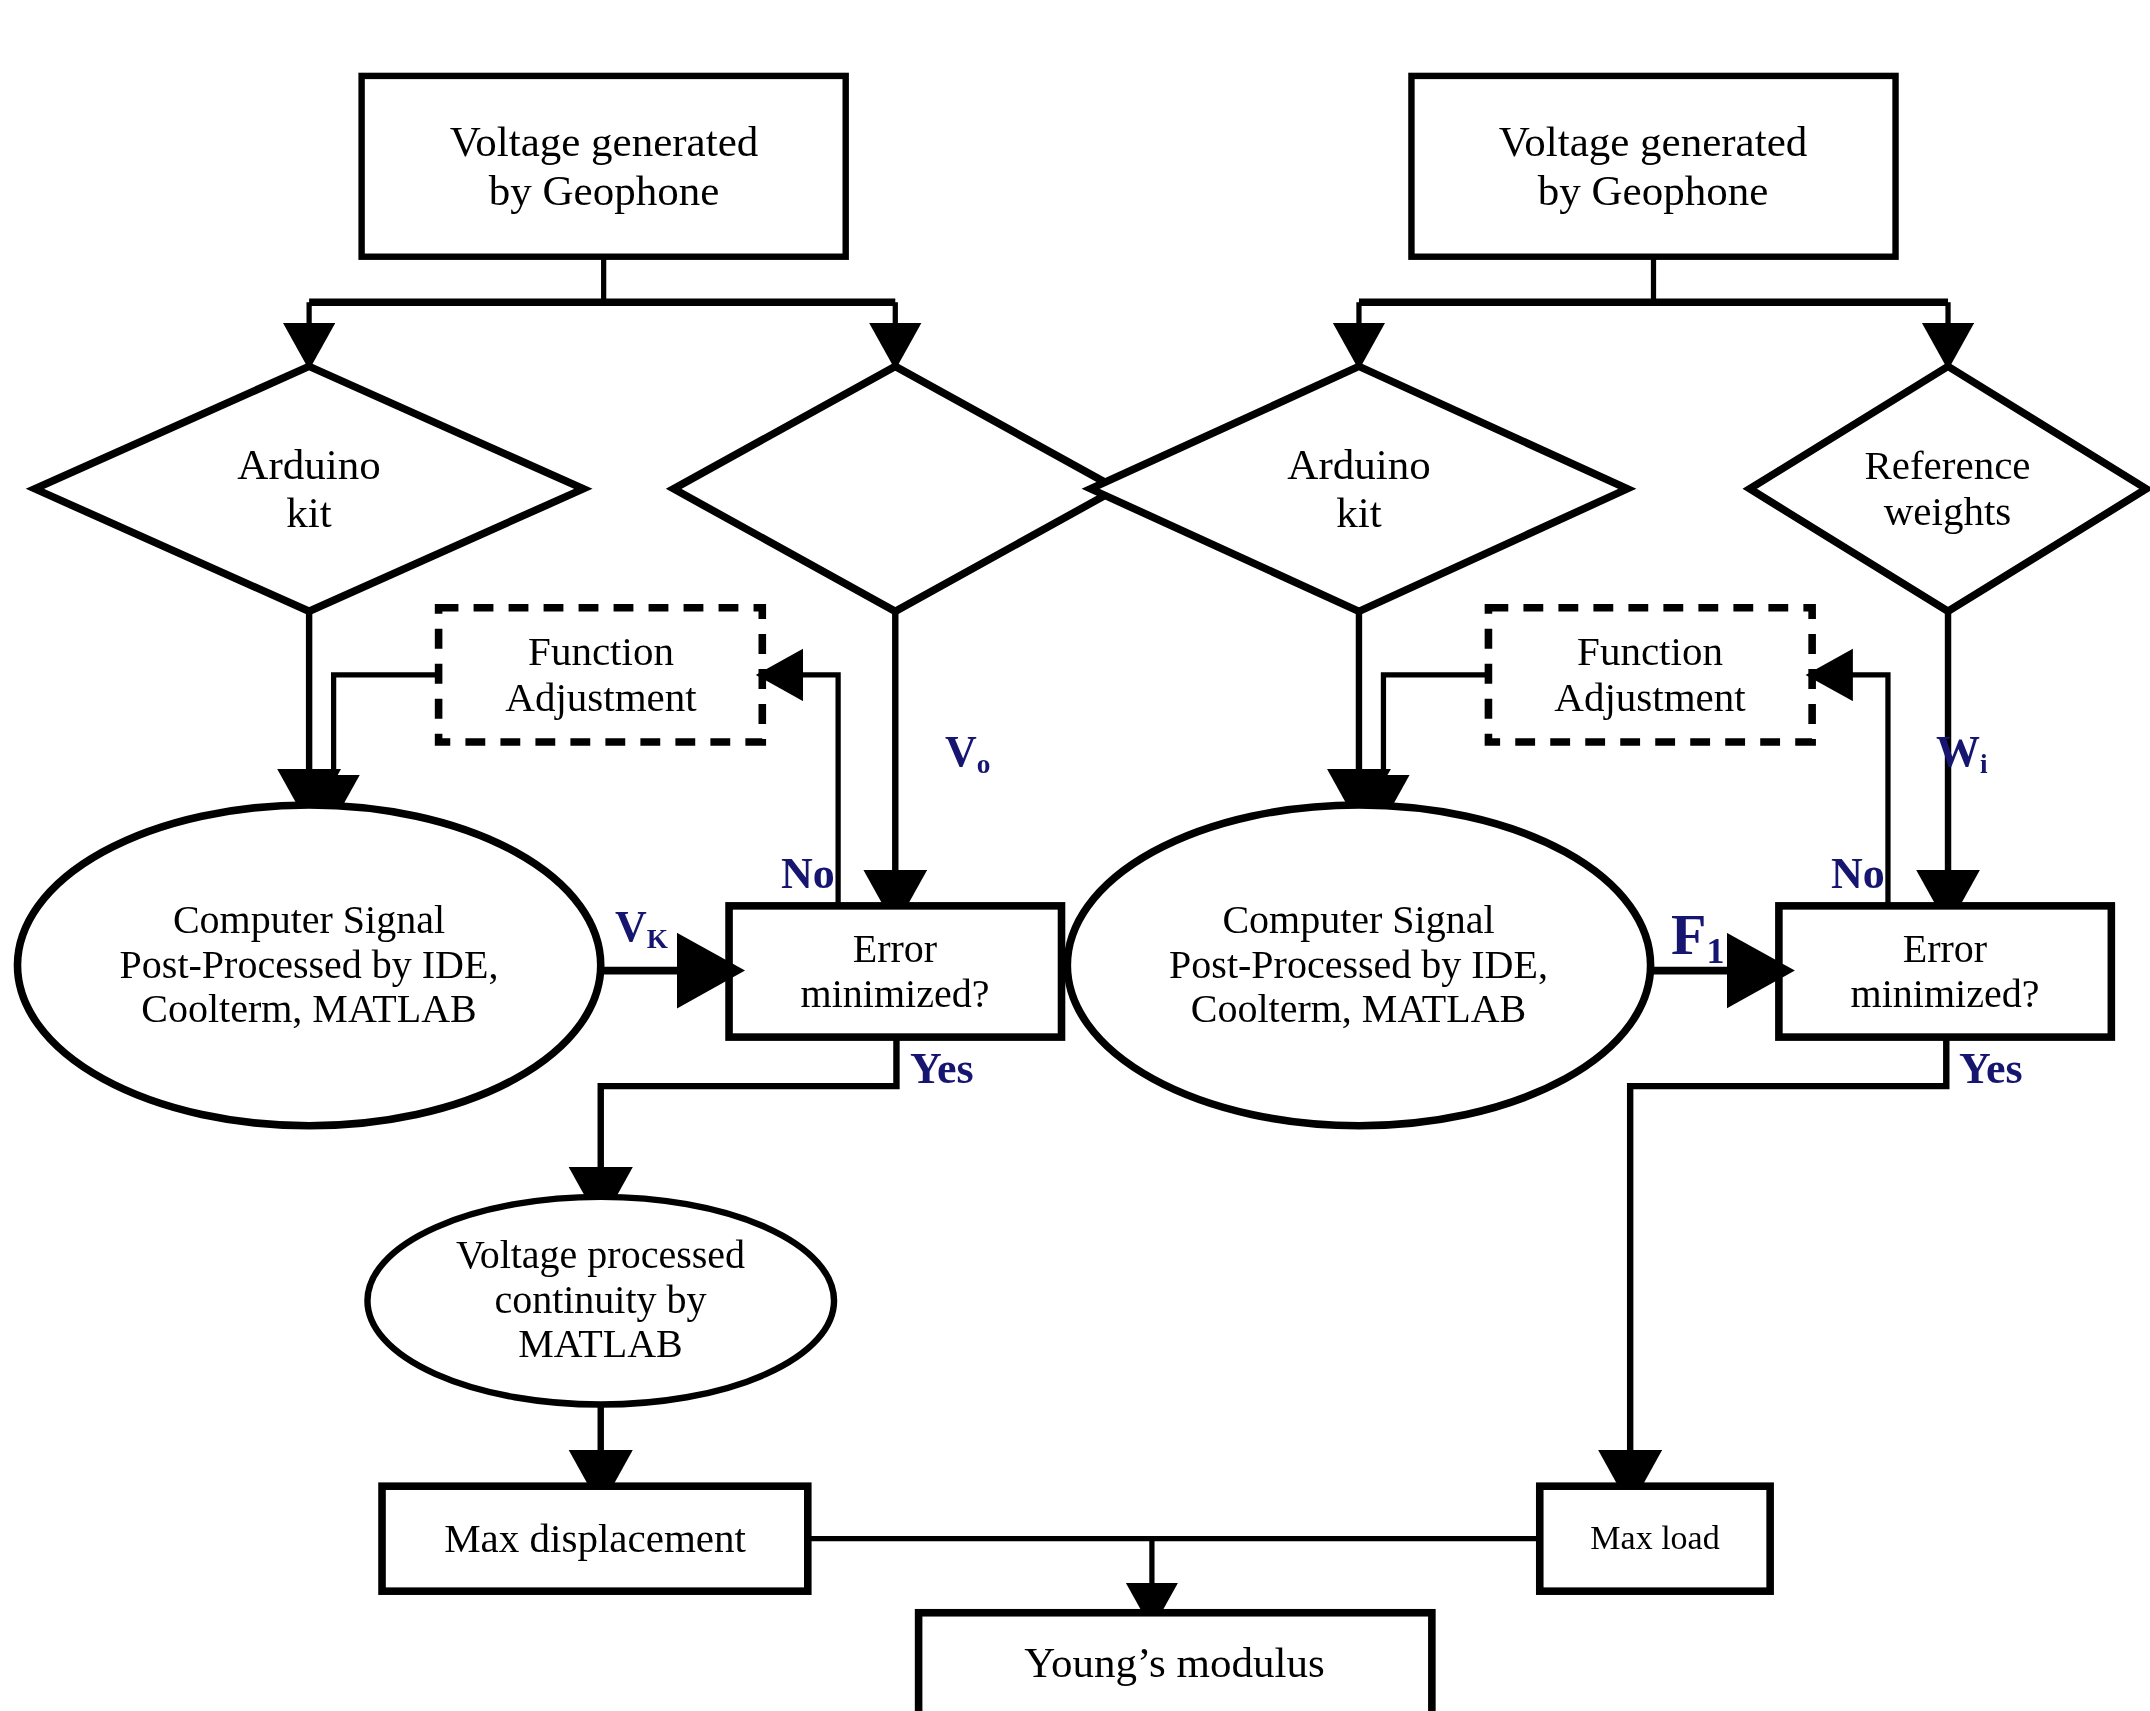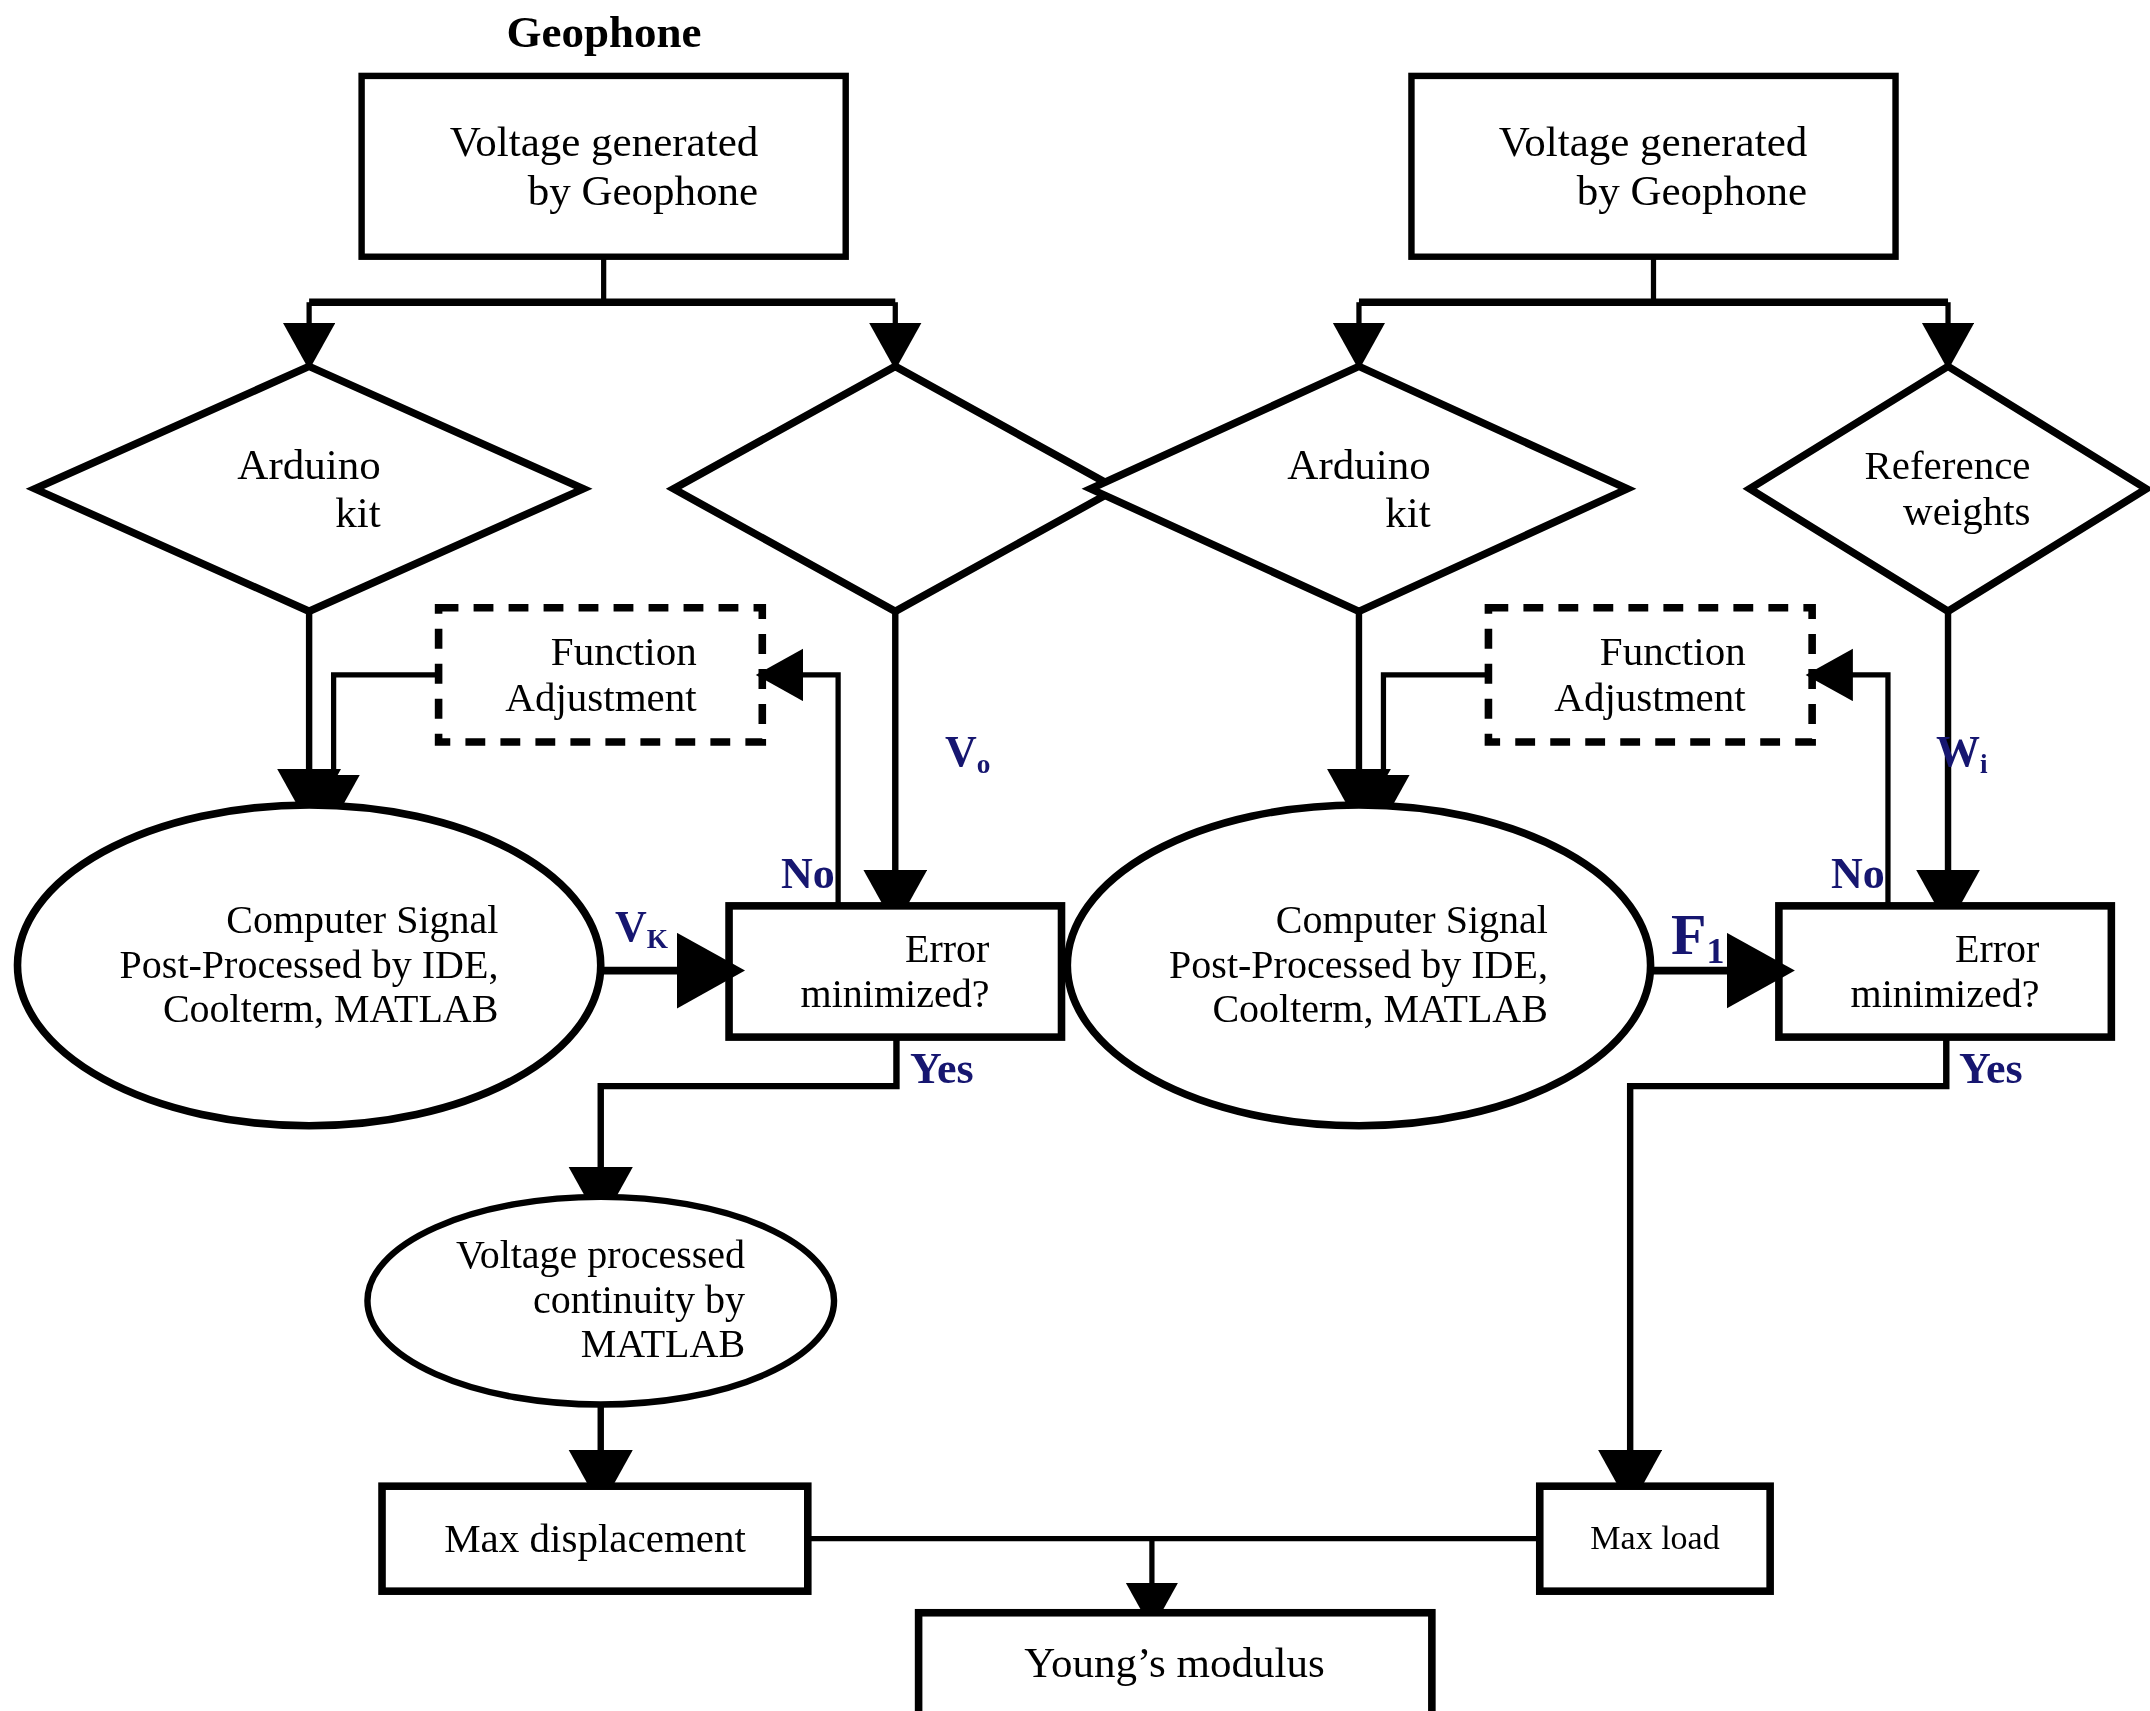--- a/index.html
+++ b/index.html
@@ -1,19 +1,19 @@
 <!DOCTYPE html>
 <html style="font-size:9.3px"><head>
 <meta charset="utf-8">
 <style>
   html,body{margin:0;padding:0;background:#ffffff;}
   body{font-family:"Liberation Serif", serif;}
   #stage{position:relative;width:2151px;height:1712px;background:#fff;overflow:hidden;}
   svg.layer{position:absolute;left:0;top:0;width:2151px;height:1712px;}
-  .node-text{position:absolute;text-align:right;color:#000;font-family:"Liberation Serif", serif;line-height:1.12;white-space:pre-line;
+  .node-text{position:absolute;text-align:center;color:#000;font-family:"Liberation Serif", serif;line-height:1.12;white-space:pre-line;
     display:flex;align-items:center;justify-content:center;}
   .hdr{position:absolute;text-align:center;font-weight:bold;font-family:"Liberation Serif", serif;color:#000;}
   .edge-label{position:absolute;color:#161670;font-weight:bold;font-family:"Liberation Serif", serif;white-space:nowrap;}
   .edge-label sub{font-size:0.62em;vertical-align:baseline;position:relative;top:0.26em;}
 </style>
 </head>
 <body>
 
 <div id="stage">
 
@@ -91,21 +91,20 @@
       <path d="M3337,1778 L3337,1862 L2795,1862 L2795,2543" stroke-width="11" marker-end="url(#ah)"></path>
 
       <rect x="2640" y="2548" width="395" height="180" stroke-width="13" fill="#fff"></rect>
 
       <path d="M1385,2638 L2640,2638" stroke-width="9"></path>
       <path d="M1975,2638 L1975,2760" stroke-width="9" marker-end="url(#ah)"></path>
       <rect x="1575" y="2765" width="880" height="175" stroke-width="13" fill="#fff"></rect>
     </g>
   </svg>
 
-  <div class="hdr" style="left:362px;top:5.8px;width:484px;font-size:45px;">Geophone</div>
 
   <div class="node-text" style="left:362px;top:76px;width:484px;height:181px;font-size:43px;">Voltage generated
 by Geophone</div>
 
   <div class="node-text" style="left:169px;top:419px;width:280px;height:140px;font-size:43px;">Arduino
 kit</div>
 
 
   <div class="node-text" style="left:439px;top:608px;width:324px;height:134px;font-size:41px;">Function
 Adjustment</div>

